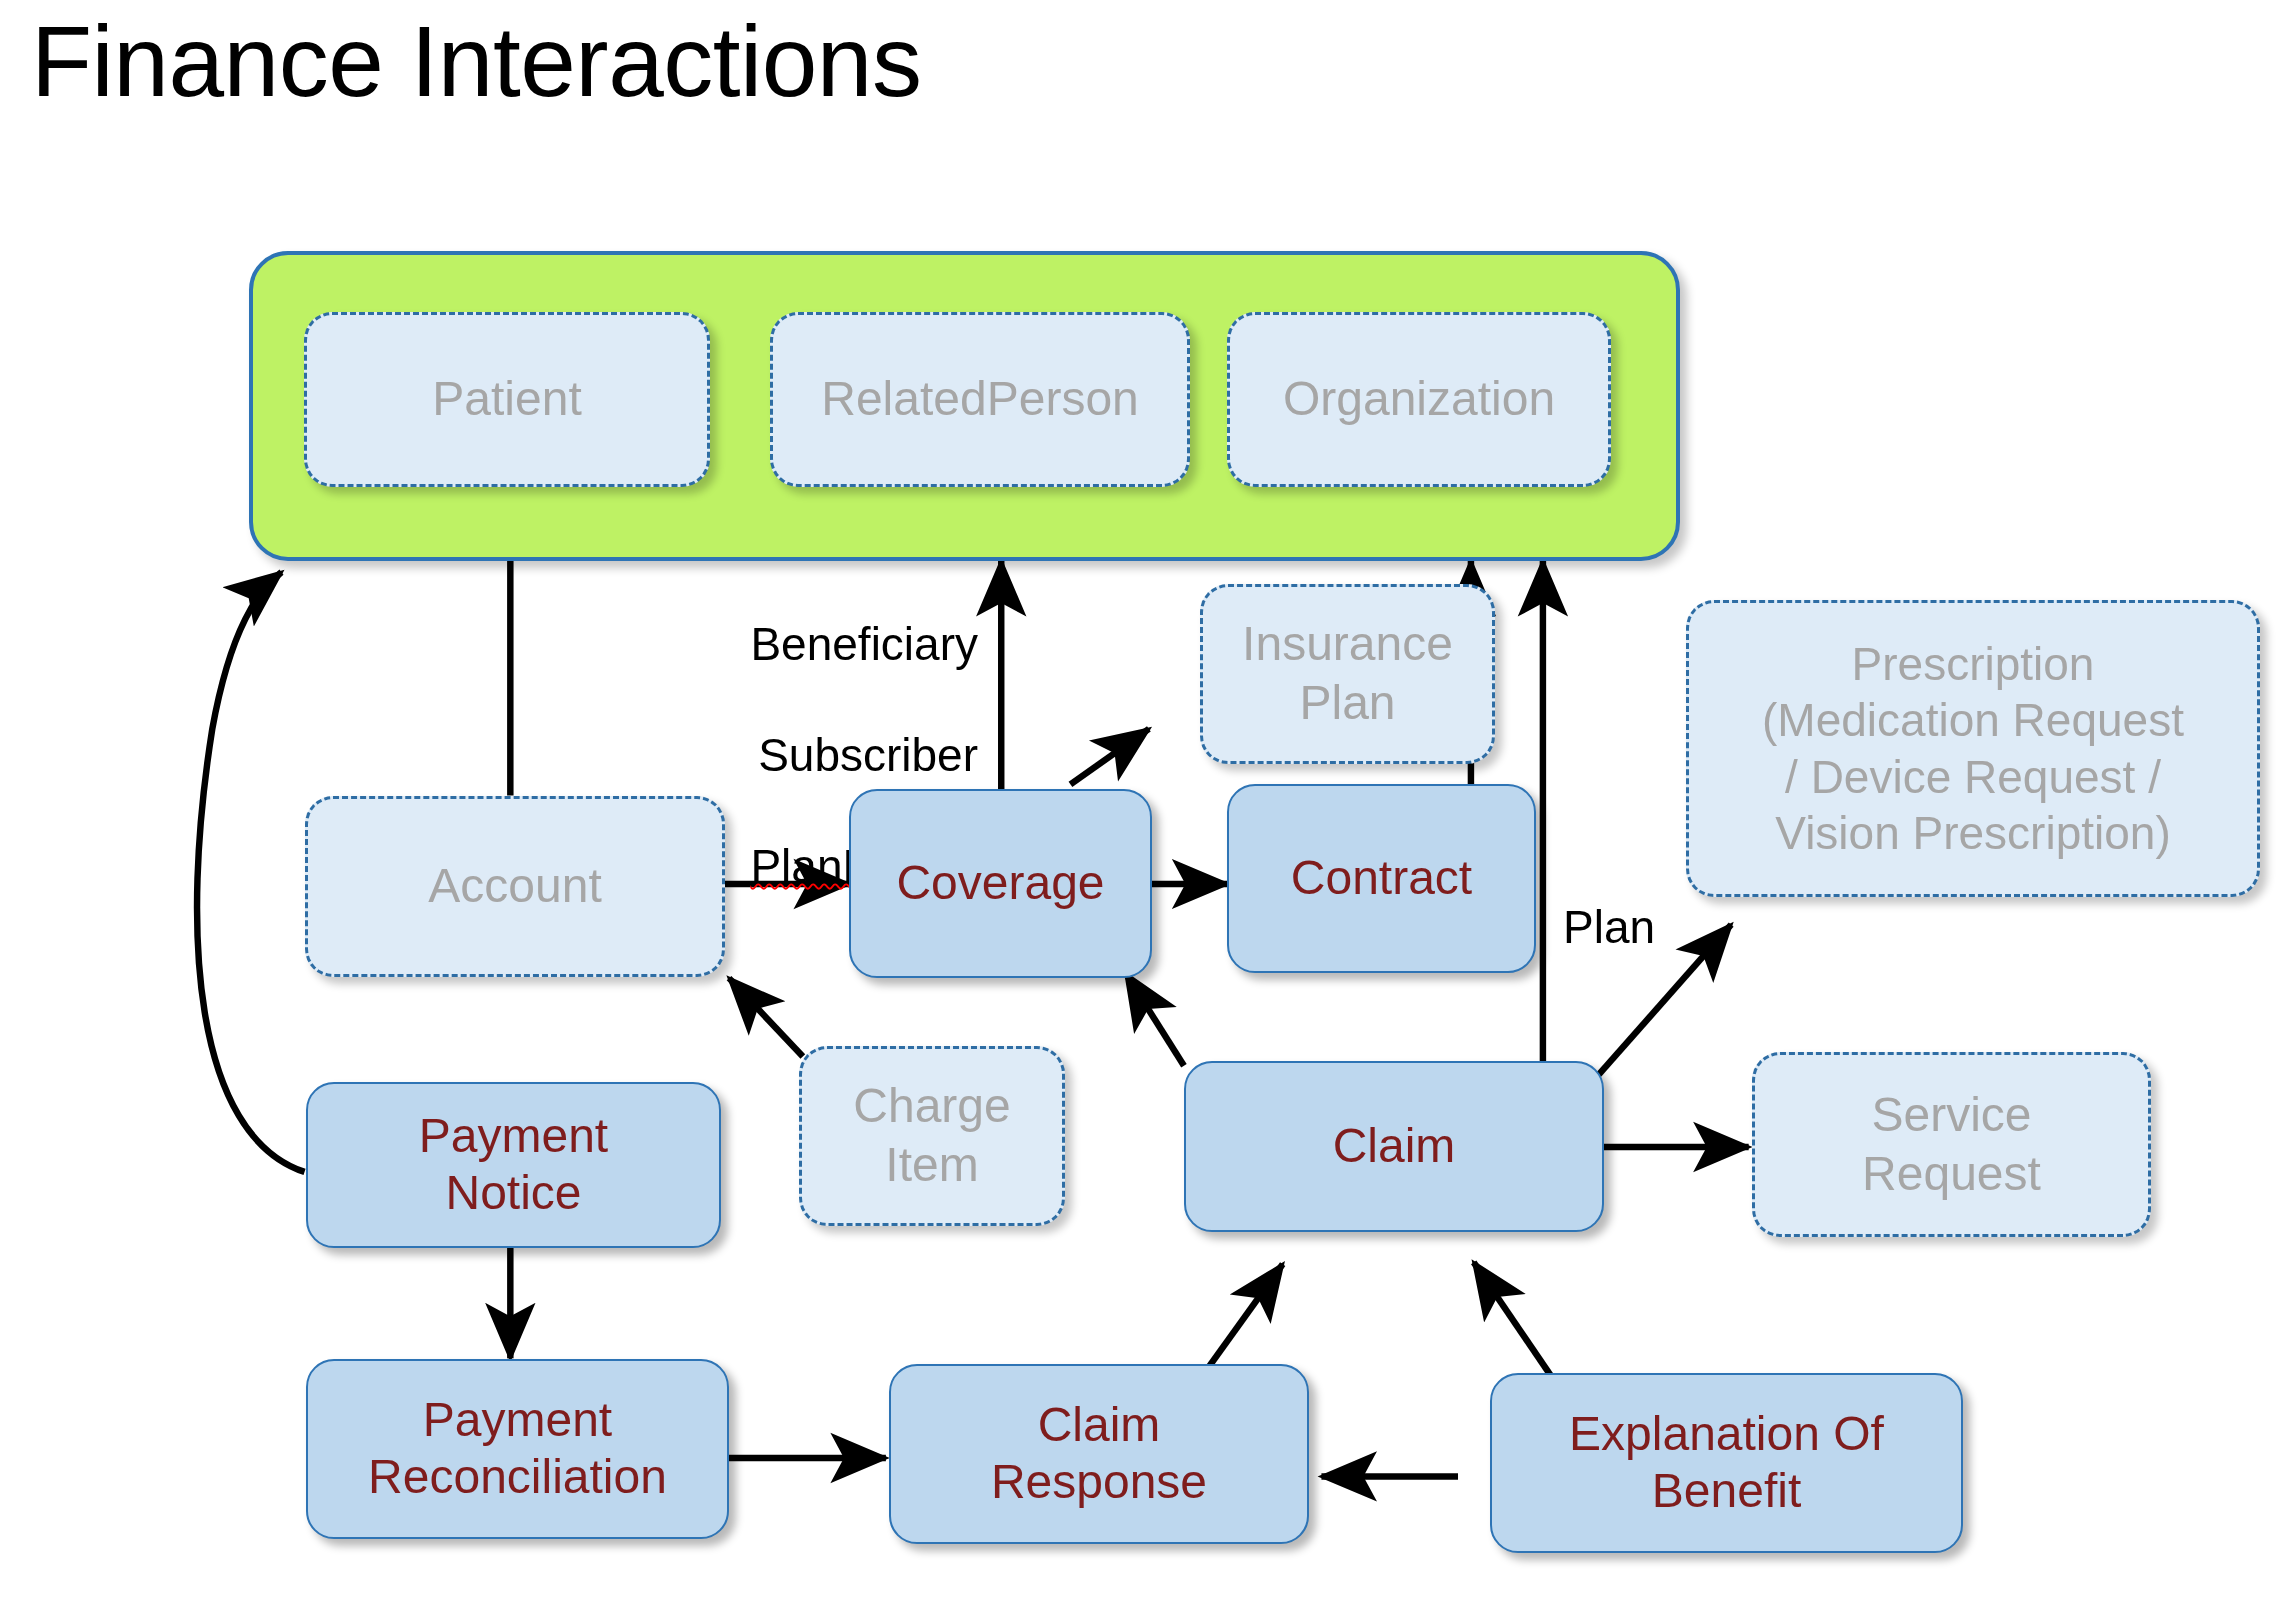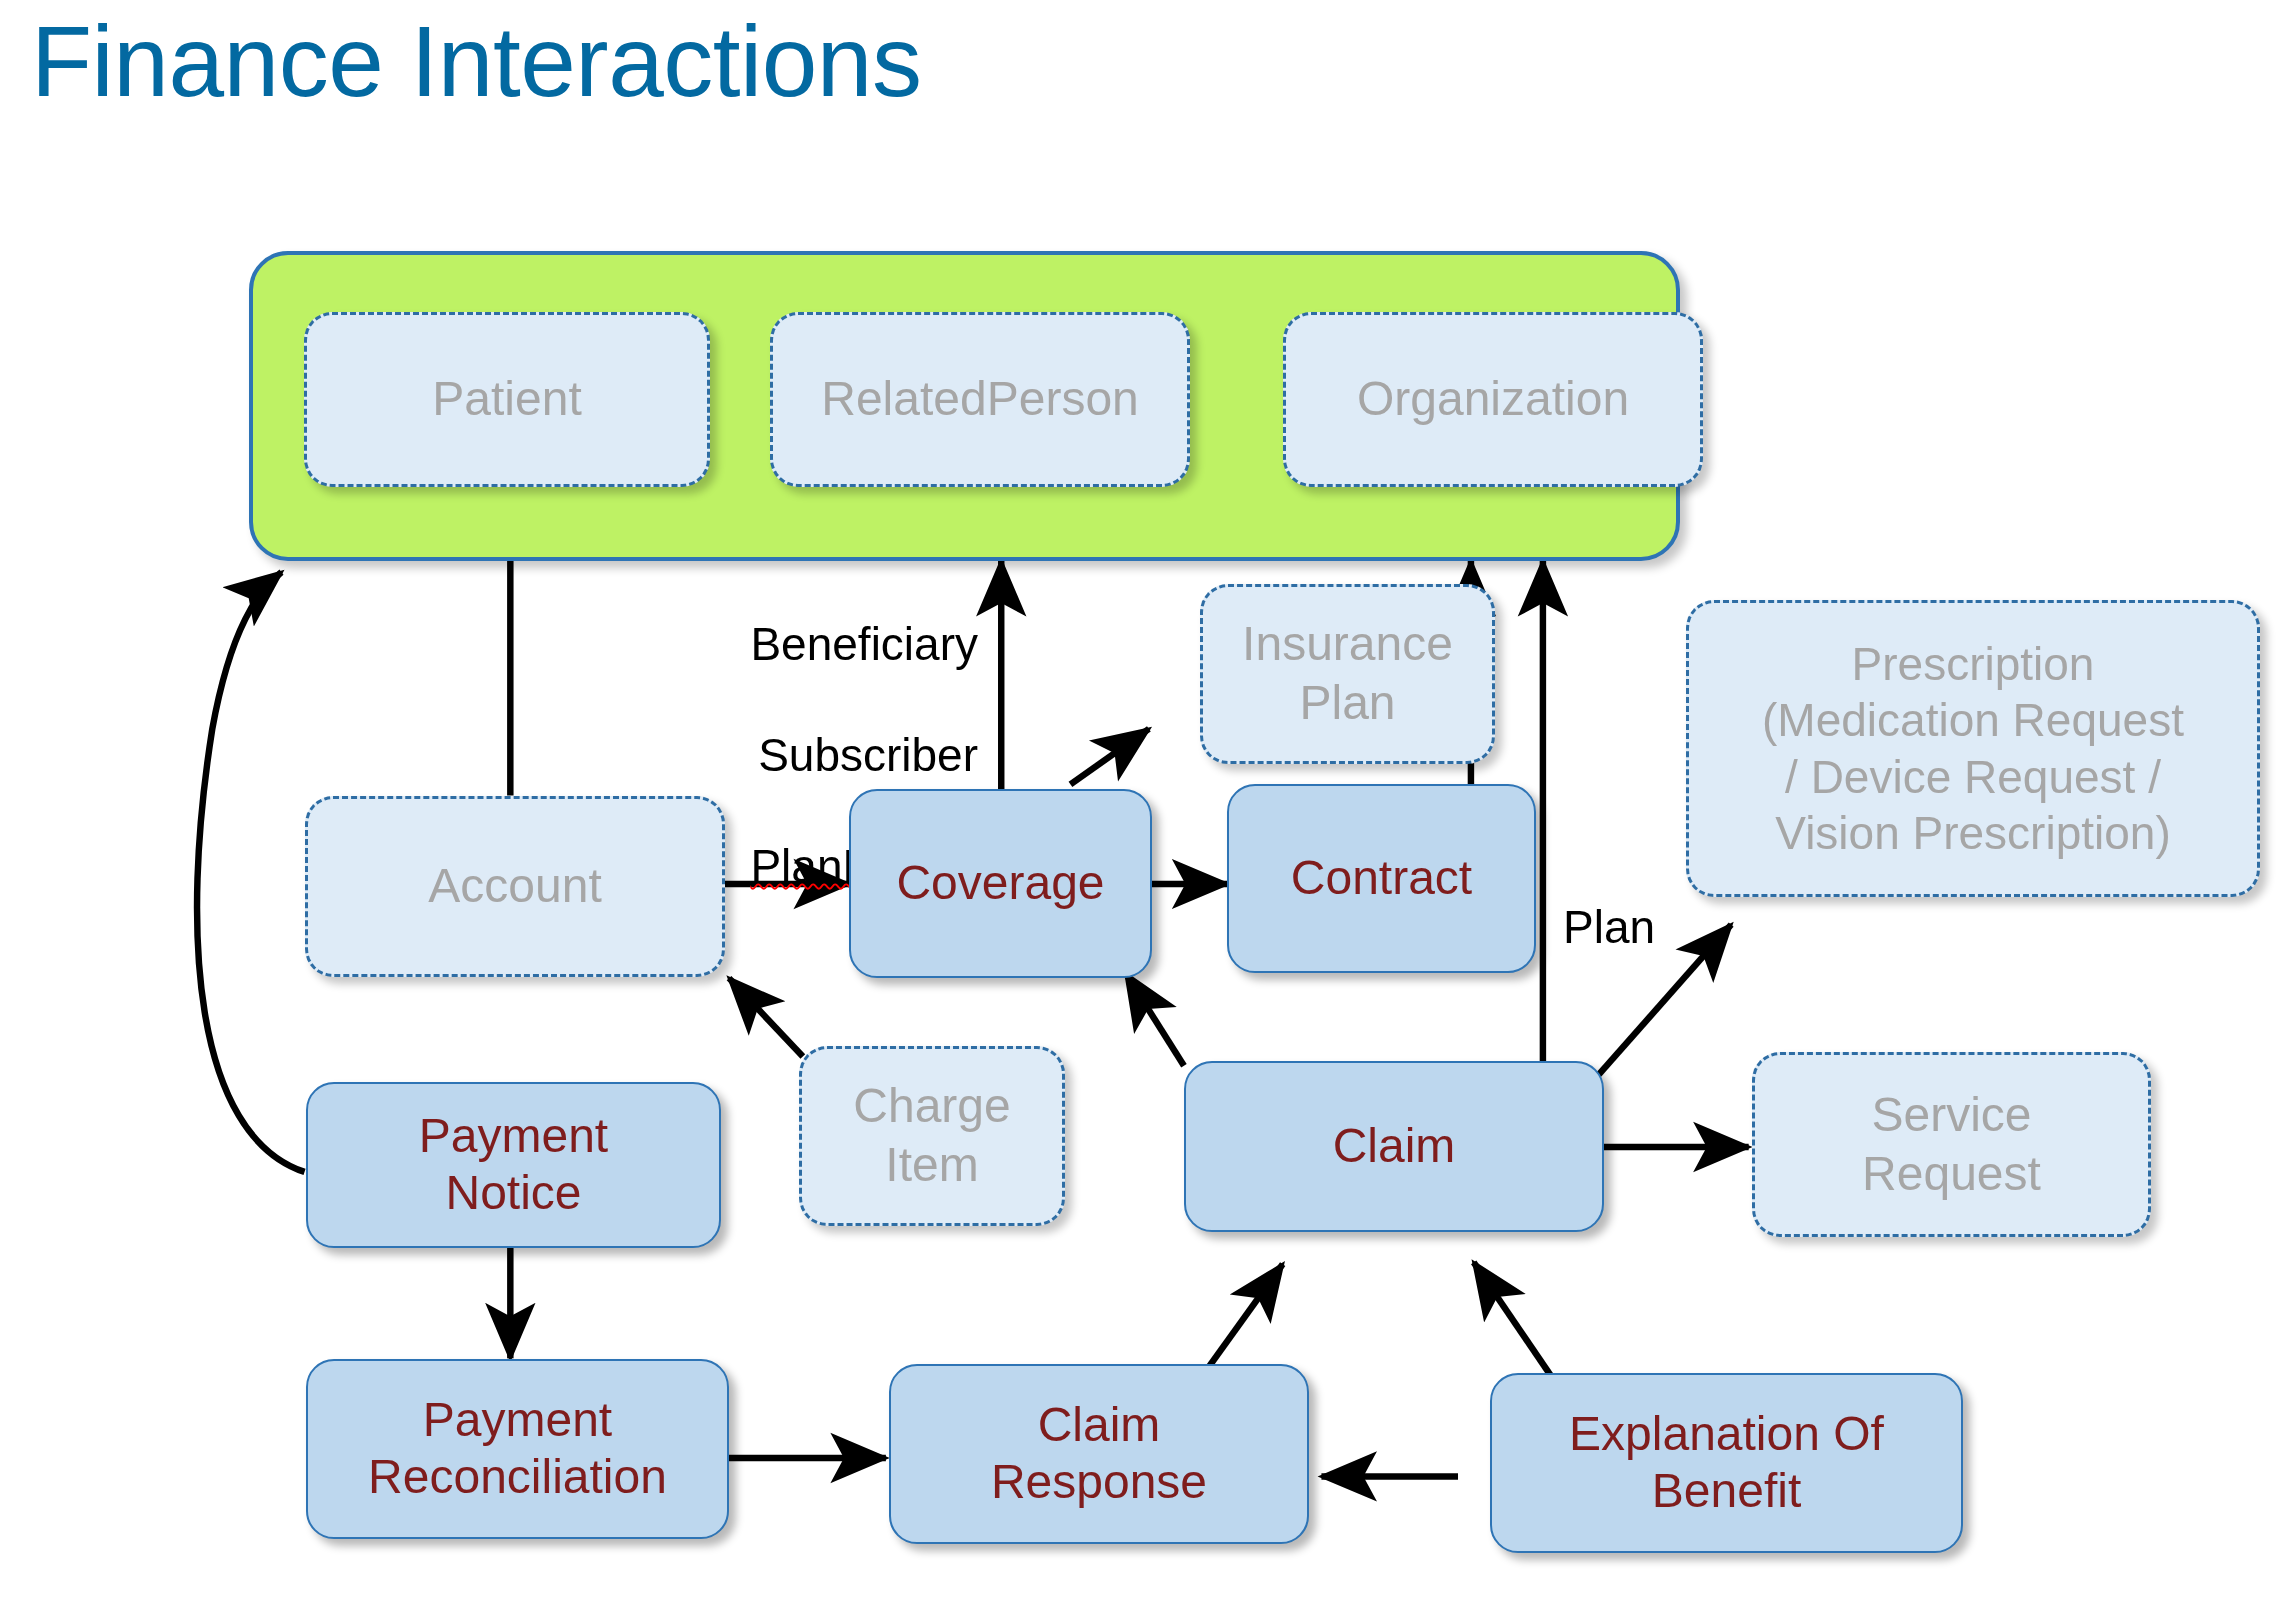--- a/index.html
+++ b/index.html
@@ -23,21 +23,21 @@
   }
 
   
   #title {
     position: absolute;
     left: 31px;
     top: 9.2px;
     font-size: 100px;
     line-height: 1.05;
     font-weight: 400;
-    color: #0369a1;
+    color: #000000;
     letter-spacing: -0.5px;
     white-space: nowrap;
   }
 
   
   #arrows {
     position: absolute;
     left: 0; top: 0;
     width: 2295px;
     height: 1601px;
@@ -157,21 +157,21 @@
     </g>
   </svg>
 
   <div id="actor-group" style="left:249px; top:251px; width:1431px; height:310px;">
     <div class="node dashed" style="left:51px; top:57px; width:406px; height:175px;">
       <span class="lbl">Patient</span>
     </div>
     <div class="node dashed" style="left:517px; top:57px; width:420px; height:175px;">
       <span class="lbl">RelatedPerson</span>
     </div>
-    <div class="node dashed" style="left:1030px; top:57px; width:420px; height:175px;">
+    <div class="node dashed" style="left:974px; top:57px; width:384px; height:175px;">
       <span class="lbl">Organization</span>
     </div>
   </div>
 
   <div class="edge-label right-align" style="left:646px; top:561px; width:332px;">
     <div>Beneficiary</div>
     <div>Subscriber</div>
     <div class="spellcheck">PlanHolder</div>
   </div>
 

